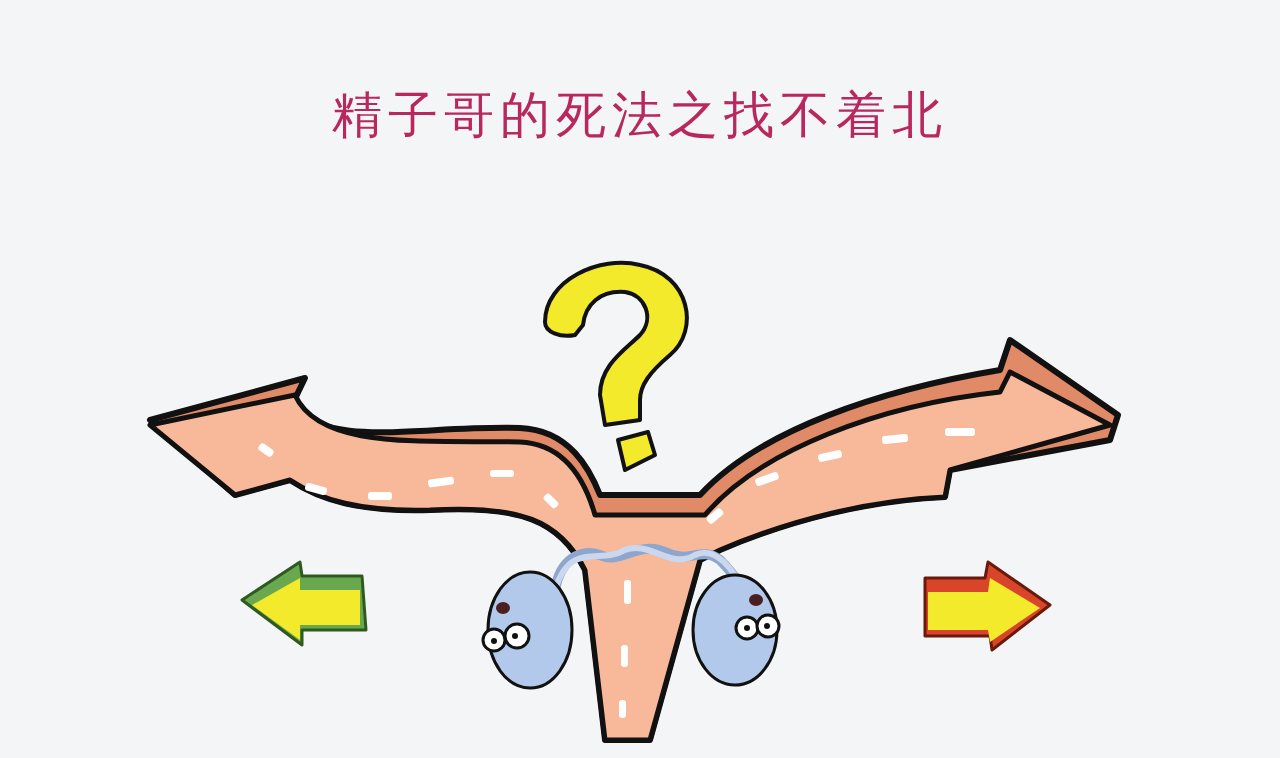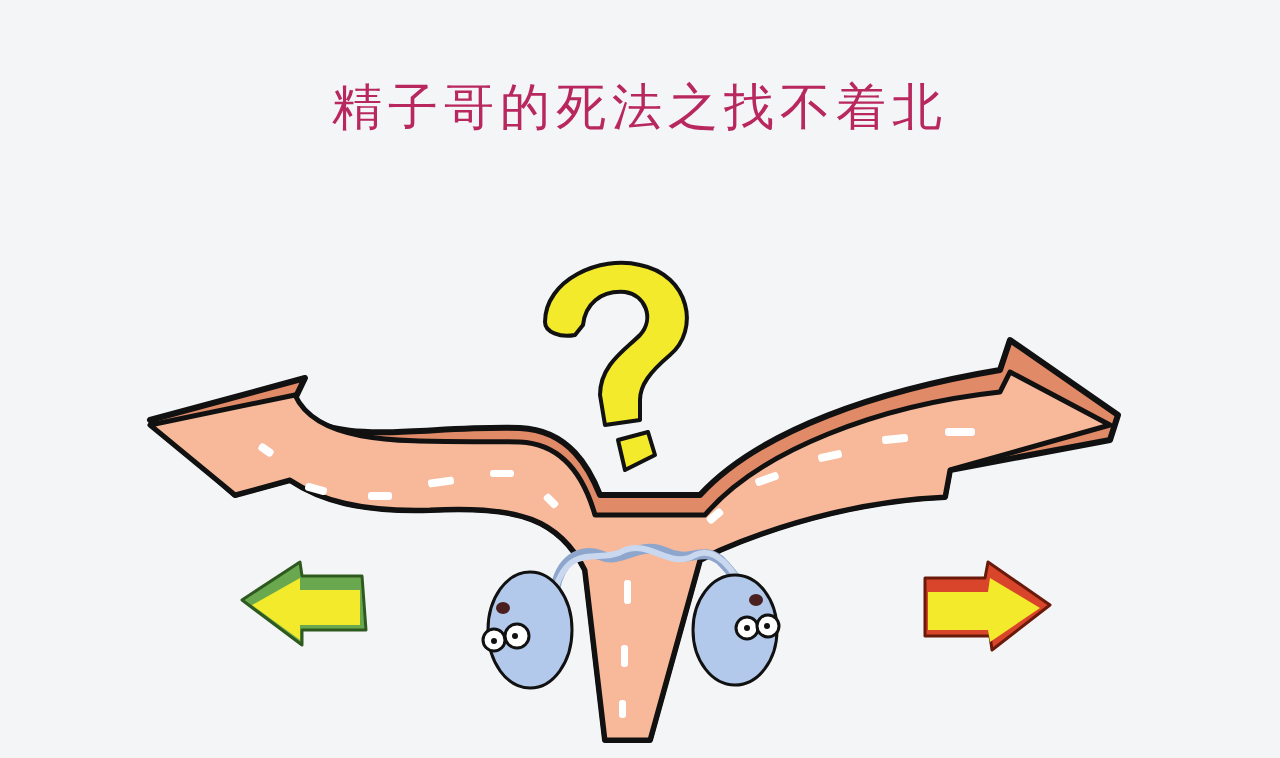--- a/index.html
+++ b/index.html
@@ -1,17 +1,17 @@
 <!DOCTYPE html>
 <html><head>
 <meta charset="utf-8">
 <style>
   html, body { margin:0; padding:0; }
   body { width:1280px; height:758px; background:#f4f5f7; overflow:hidden; position:relative; font-family:"DejaVu Sans", sans-serif; }
-  .title { position:absolute; left:0; top:74px; width:1280px; text-align:center; color:#b8285e; font-size:50px; letter-spacing:6px; font-family:"DejaVu Sans", sans-serif; font-weight:normal; }
+  .title { position:absolute; left:0; top:82px; width:1280px; text-align:center; color:#b8285e; font-size:50px; letter-spacing:6px; font-family:"DejaVu Sans", sans-serif; font-weight:normal; }
   svg.scene { position:absolute; left:0; top:0; }
 </style>
 </head>
 <body>
 
 <div class="title">精子哥的死法之找不着北</div>
 
 <svg class="scene" width="1280" height="758" viewBox="0 0 1280 758">
 
   <g>

